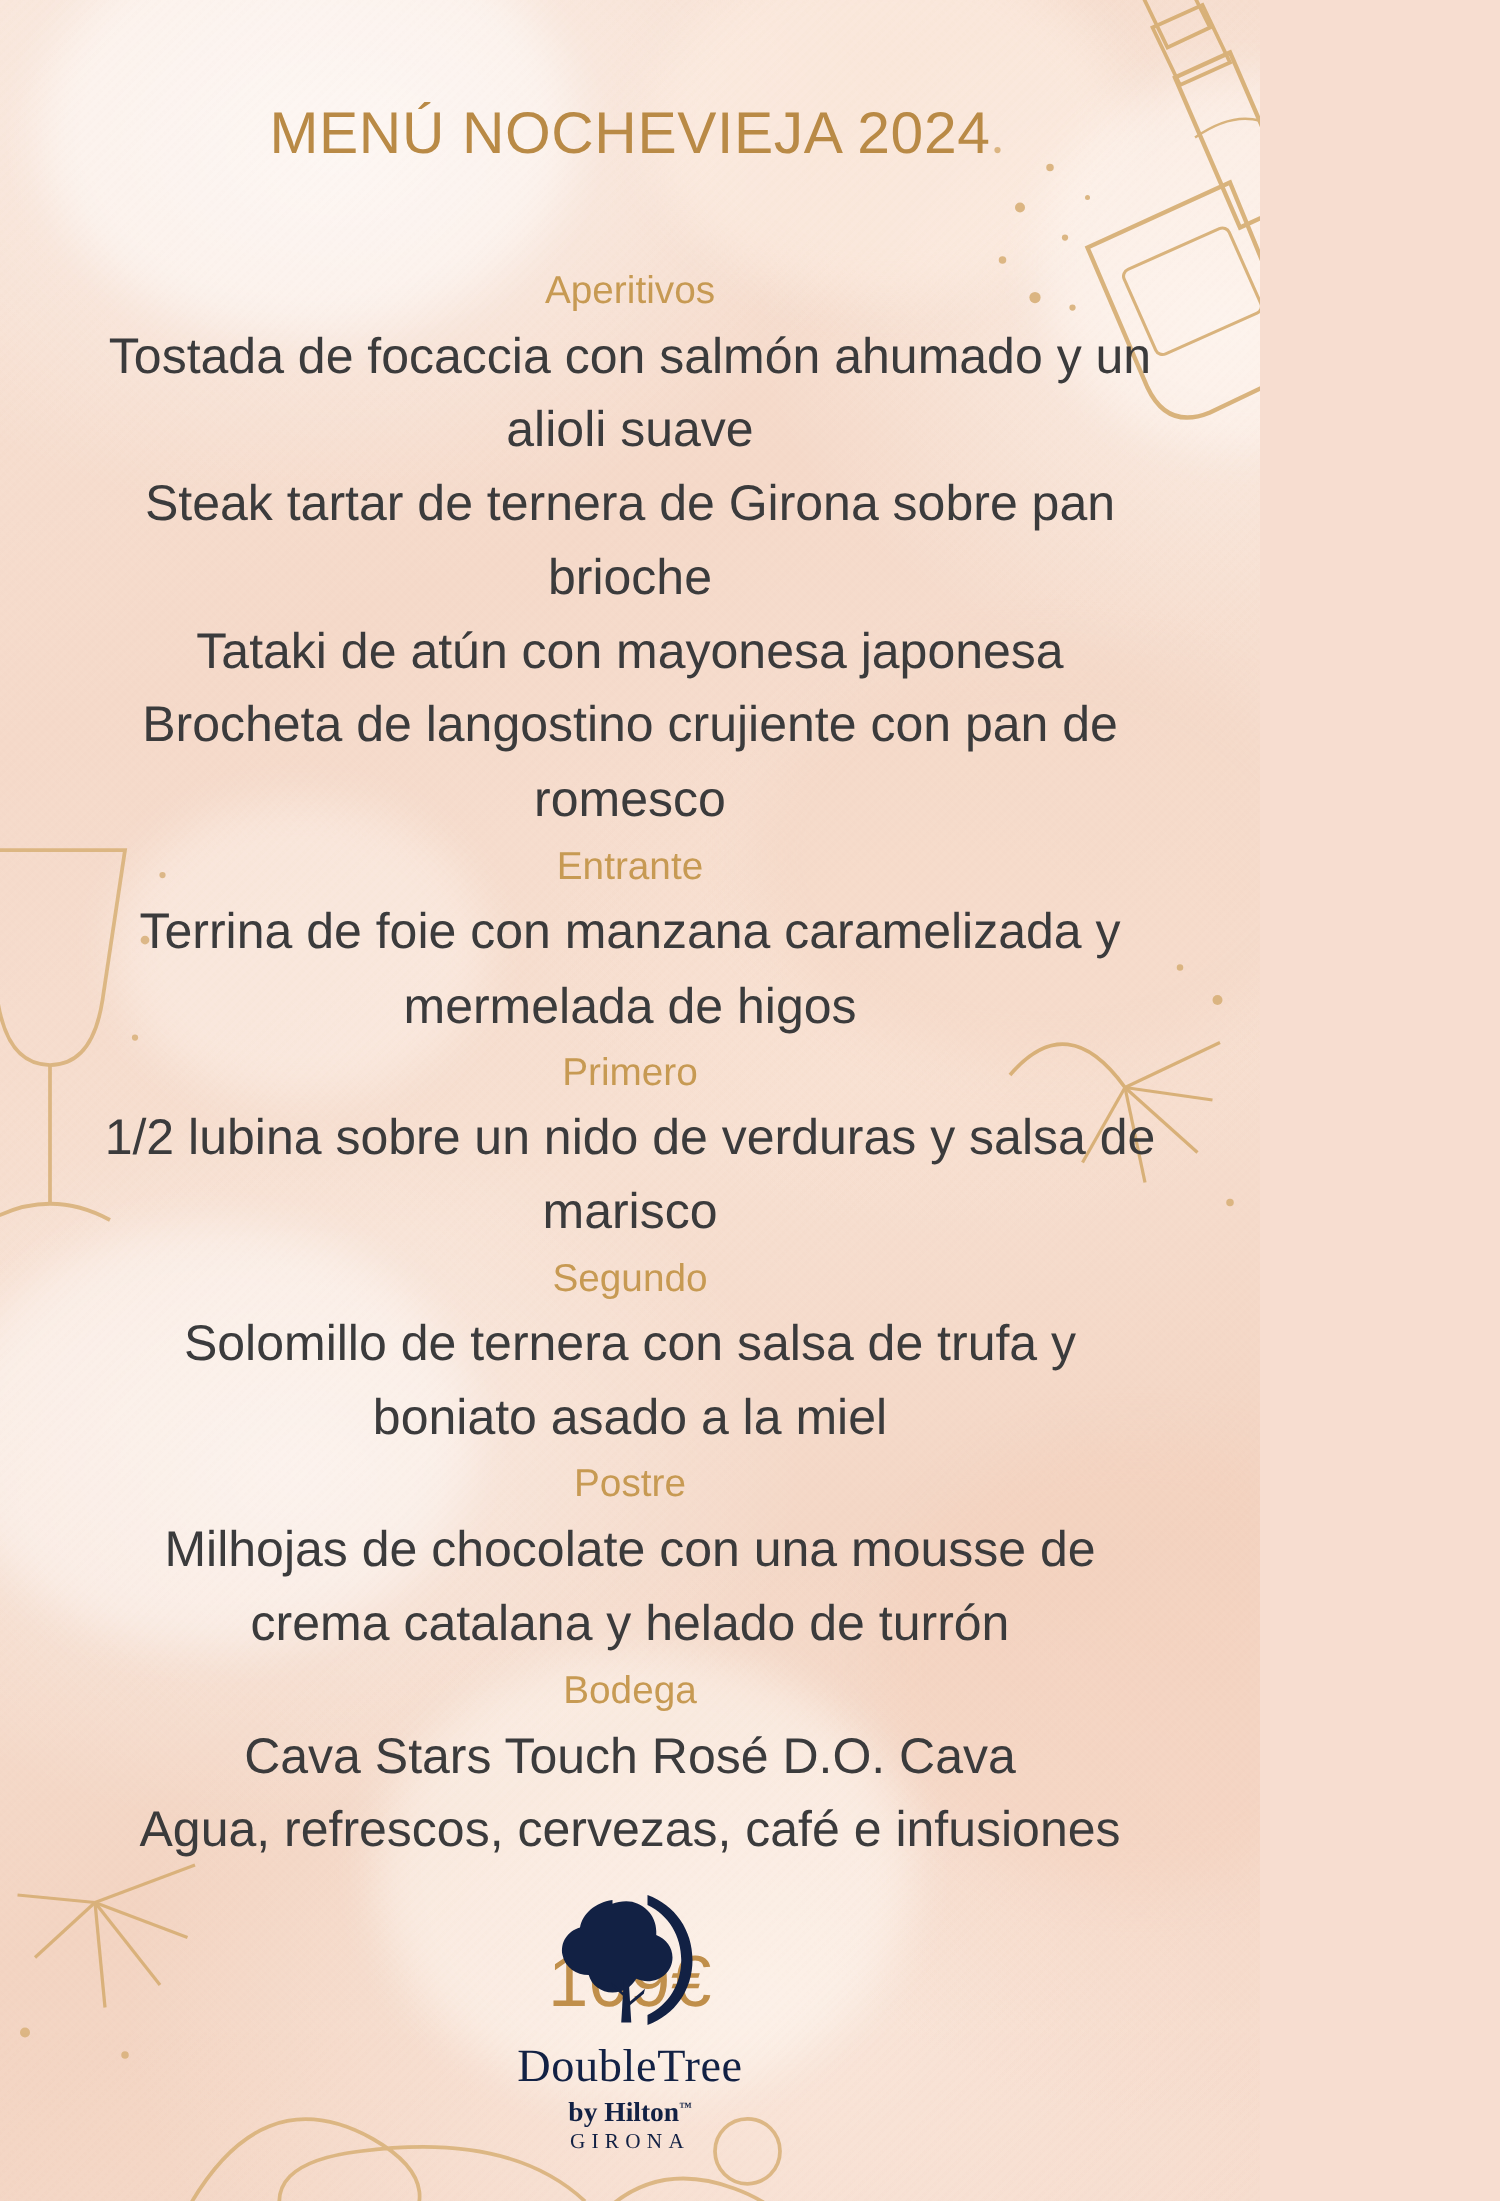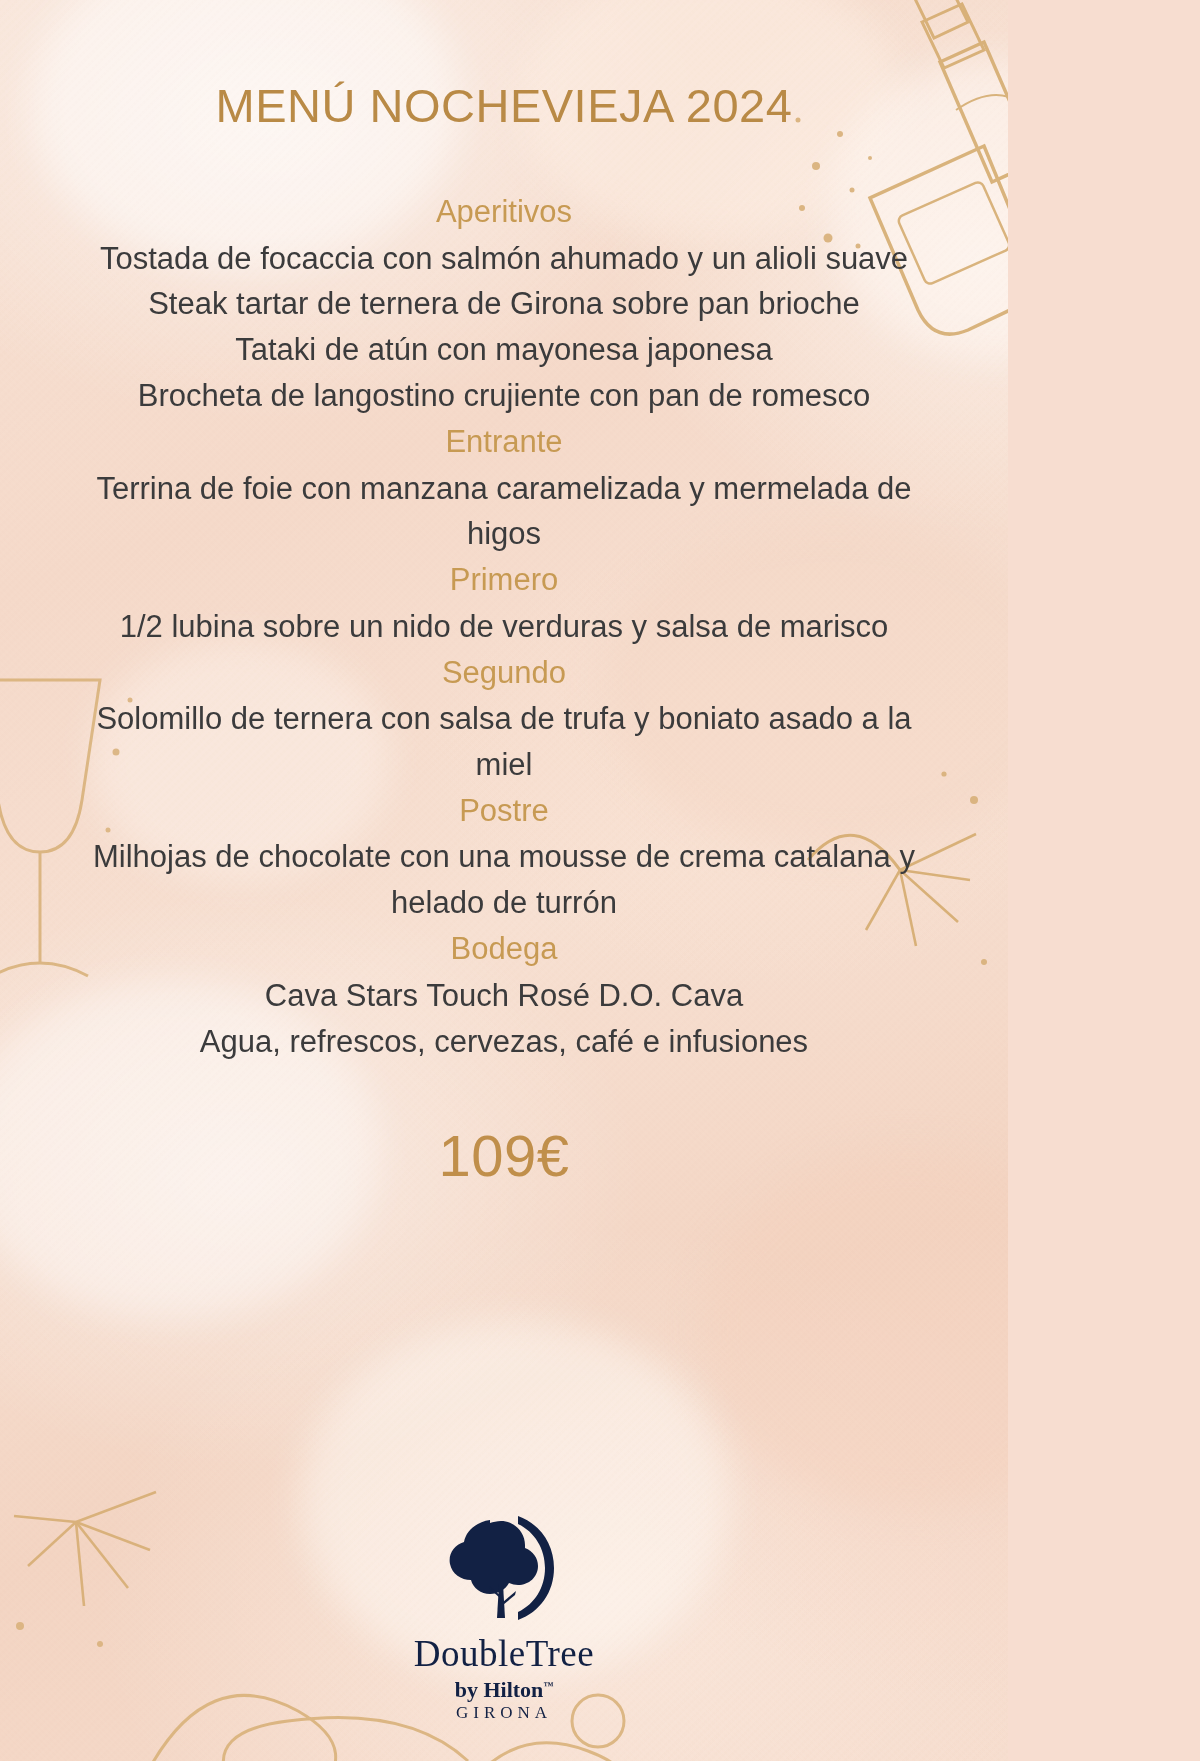--- a/index.html
+++ b/index.html
@@ -76,34 +76,34 @@
     margin: 0;
     padding-top: 78px;
     font-family: "Liberation Sans", sans-serif;
     font-size: 47px;
     letter-spacing: 0.5px;
     font-weight: 400;
     color: #b98a46;
   }
 
   .menu-body {
-    margin-top: 56px;
+    margin-top: 76px;
     padding: 0 80px;
   }
 
   .section-head {
     font-size: 31px;
     color: #c79a53;
     font-weight: 400;
     line-height: 1.50;
     margin: 0;
   }
 
   .dish {
-    font-size: 31px;
+    font-size: 40px;
     color: #3b3b3c;
     font-weight: 400;
     line-height: 1.48;
     margin: 0;
   }
 
   .price {
     margin-top: 58px;
     font-size: 58px;
     color: #c08f4b;

